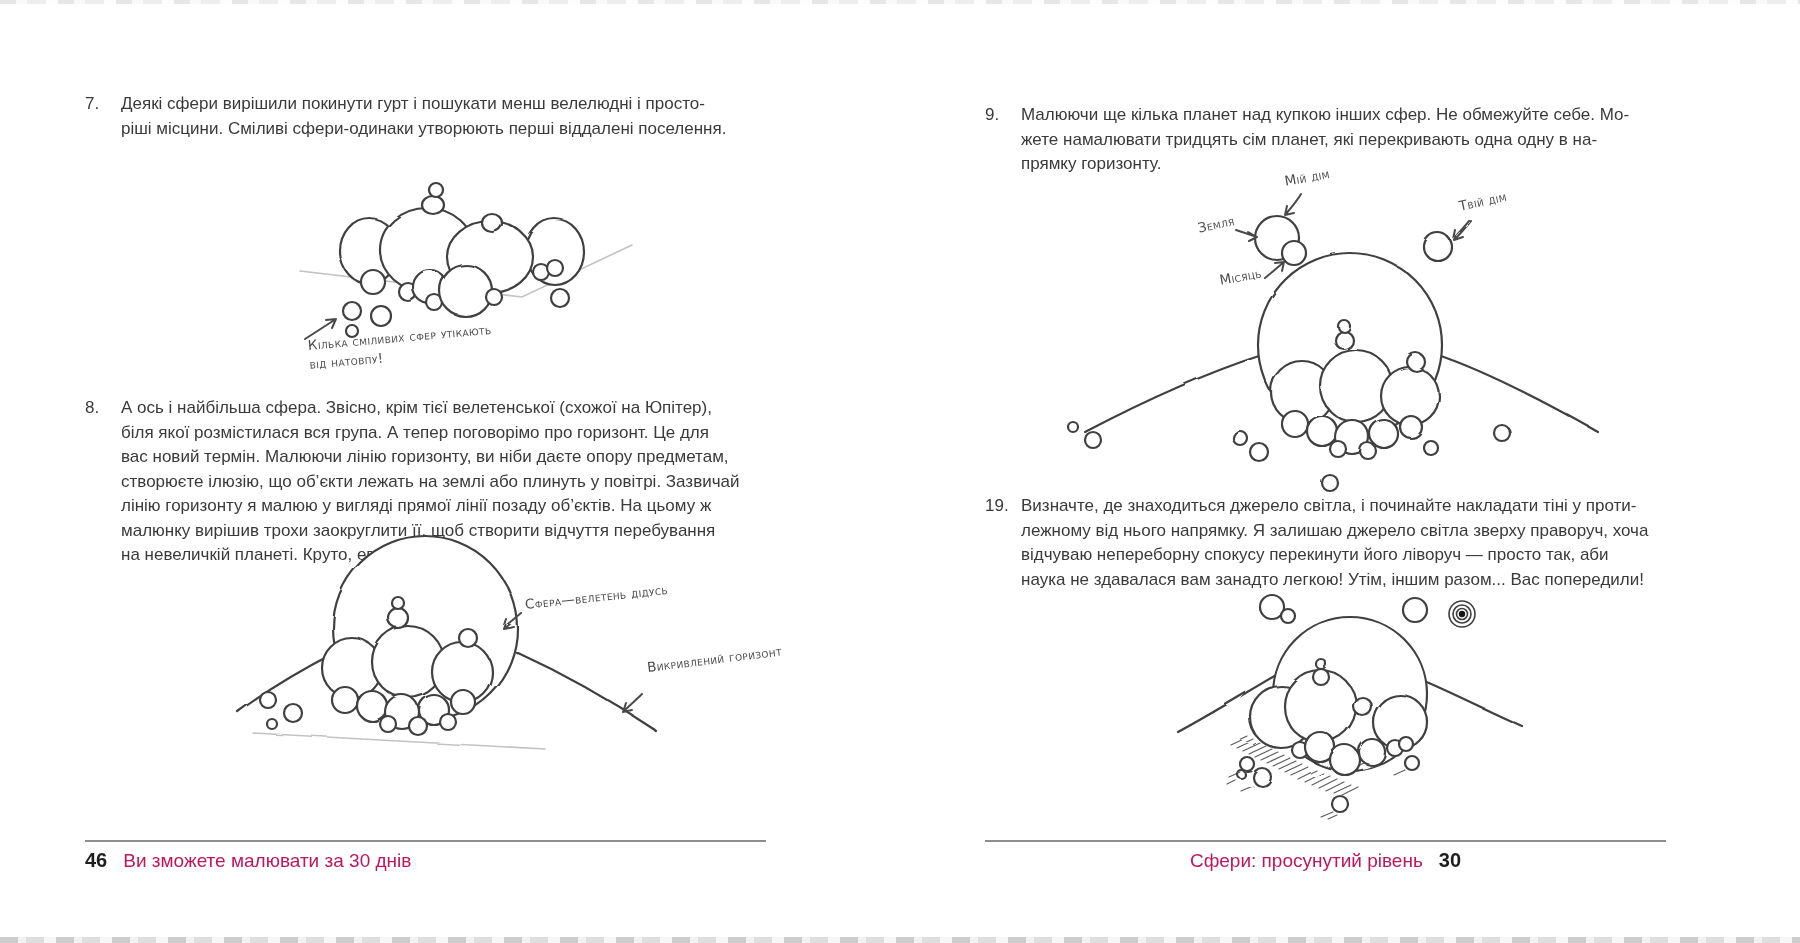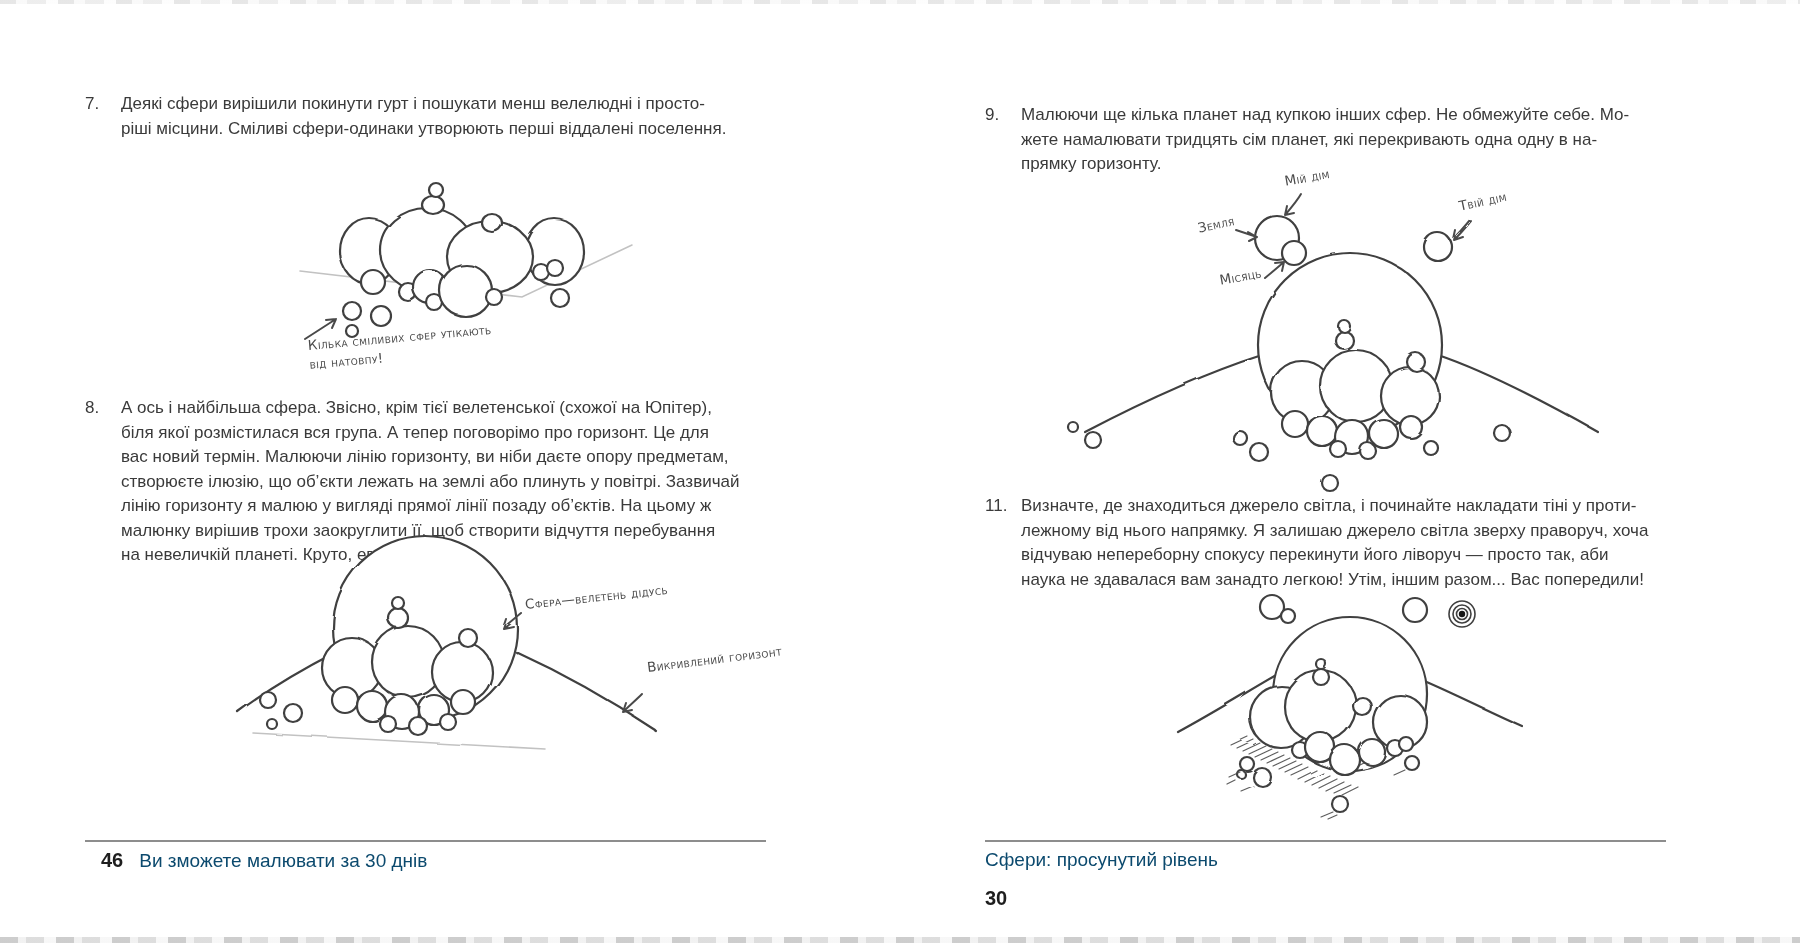--- a/index.html
+++ b/index.html
@@ -30,23 +30,23 @@
   .nf{fill:none;}
   .faint{stroke:#c2c2c2;stroke-width:1.6;fill:none;stroke-linecap:round;}
   .arrow{stroke:#4a4a4a;stroke-width:2;fill:none;stroke-linecap:round;}
   .shade{stroke:#4d4d4d;stroke-width:1.2;fill:none;stroke-linecap:round;opacity:.9;}
   .suncore{fill:#161616;stroke:none;}
 
   
   .frule{position:absolute;width:681px;height:2px;background:#8d8d8d;}
   .footer{position:absolute;width:681px;display:flex;align-items:baseline;gap:16px;
     font-family:"Liberation Sans",sans-serif;}
-  .footer.right{justify-content:center;flex-direction:column;}
+  .footer.right{justify-content:center;}
   .pnum{font-size:20px;font-weight:bold;color:#1e1e1e;}
-  .ftitle{font-size:19px;color:#0c4a6e;}
+  .ftitle{font-size:19px;color:#be185d;}
 </style>
 </head>
 <body>
 
 <div class="canvas">
 
   <div class="edge top"></div>
   <div class="edge bottom"></div>
 
   <svg width="0" height="0" style="position:absolute">
@@ -137,21 +137,21 @@
           <circle cx="272" cy="724" r="5"></circle>
         </g>
         <path class="arrow" d="M521,613 C515,618 509,623 503,628 M503,628 l3,-9 M503,628 l10,-2"></path>
         <path class="arrow" d="M643,695 C637,701 630,707 624,713 M624,713 l3,-9 M624,713 l9,-2"></path>
       </g>
     </svg>
     <div class="hand" style="left:524px;top:595px;transform:rotate(-6deg);">Сфера—велетень дідусь</div>
     <div class="hand" style="left:646px;top:658px;transform:rotate(-7deg);">Викривлений горизонт</div>
 
     <div class="frule" style="left:85px;top:840px;"></div>
-    <div class="footer" style="left:101px;top:849px;">
+    <div class="footer" style="left:85px;top:849px;">
       <span class="pnum">46</span>
       <span class="ftitle">Ви зможете малювати за 30 днів</span>
     </div>
   </section>
 
   <section>
 
     <div class="item" style="left:985px;top:103px;">
       <span class="num">9.</span>
       <div class="txt">Малюючи ще кілька планет над купкою інших сфер. Не обмежуйте себе. Мо-
@@ -198,21 +198,21 @@
         <path class="arrow" d="M1265,278 C1271,273 1277,268 1284,262 M1284,262 l-9,1 M1284,262 l-2,9"></path>
         <path class="arrow" d="M1471,221 C1466,227 1460,234 1454,240 M1454,240 l2,-9 M1454,240 l9,-3"></path>
       </g>
     </svg>
     <div class="hand" style="left:1283px;top:172px;transform:rotate(-10deg);">Мій дім</div>
     <div class="hand" style="left:1196px;top:219px;transform:rotate(-12deg);">Земля</div>
     <div class="hand" style="left:1218px;top:271px;transform:rotate(-10deg);">Місяць</div>
     <div class="hand" style="left:1457px;top:197px;transform:rotate(-12deg);">Твій дім</div>
 
     <div class="item" style="left:985px;top:494px;">
-      <span class="num">11.</span>
+      <span class="num">19.</span>
       <div class="txt">Визначте, де знаходиться джерело світла, і починайте накладати тіні у проти-
 лежному від нього напрямку. Я залишаю джерело світла зверху праворуч, хоча
 відчуваю непереборну спокусу перекинути його ліворуч — просто так, аби
 наука не здавалася вам занадто легкою! Утім, іншим разом... Вас попередили!</div>
     </div>
 
     <svg class="sk" style="left:1060px;top:585px;width:520px;height:245px;" viewBox="1060 585 520 245">
       <g filter="url(#wob)">
         <path class="ink nf" d="M1178,732 C1215,712 1250,690 1278,674"></path>
         <path class="ink nf" d="M1422,680 C1455,694 1490,712 1522,726"></path>

